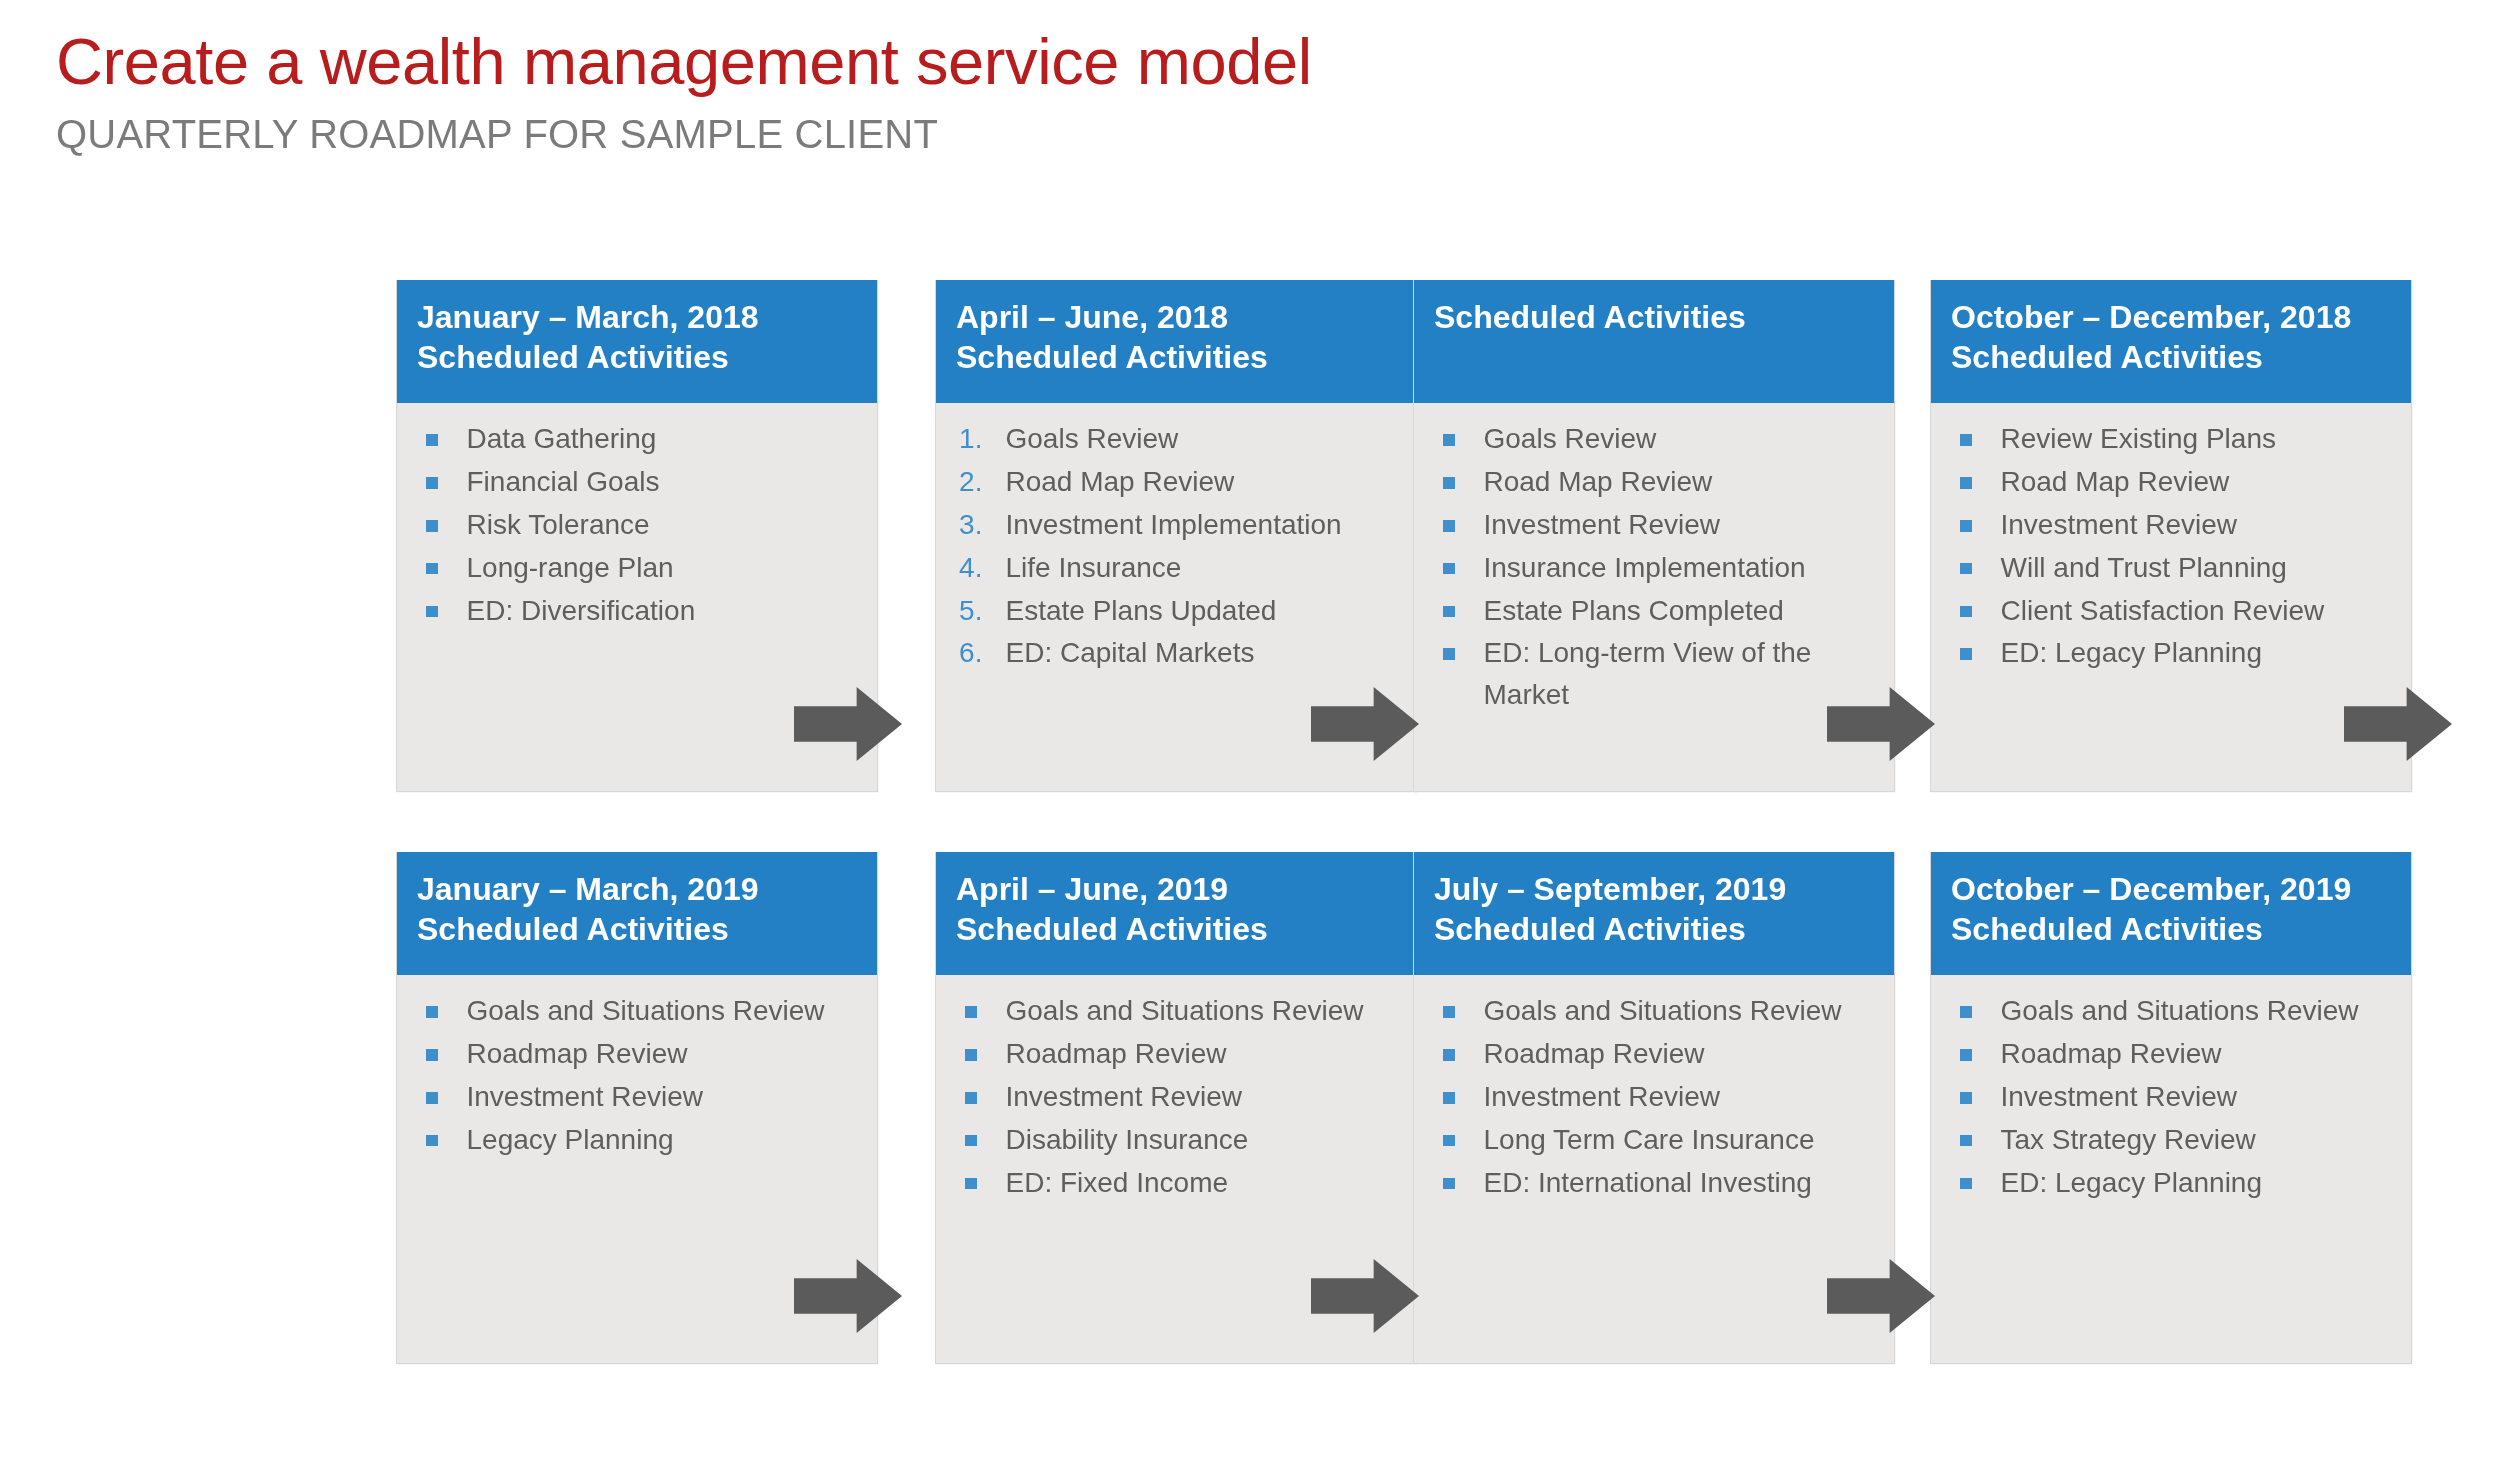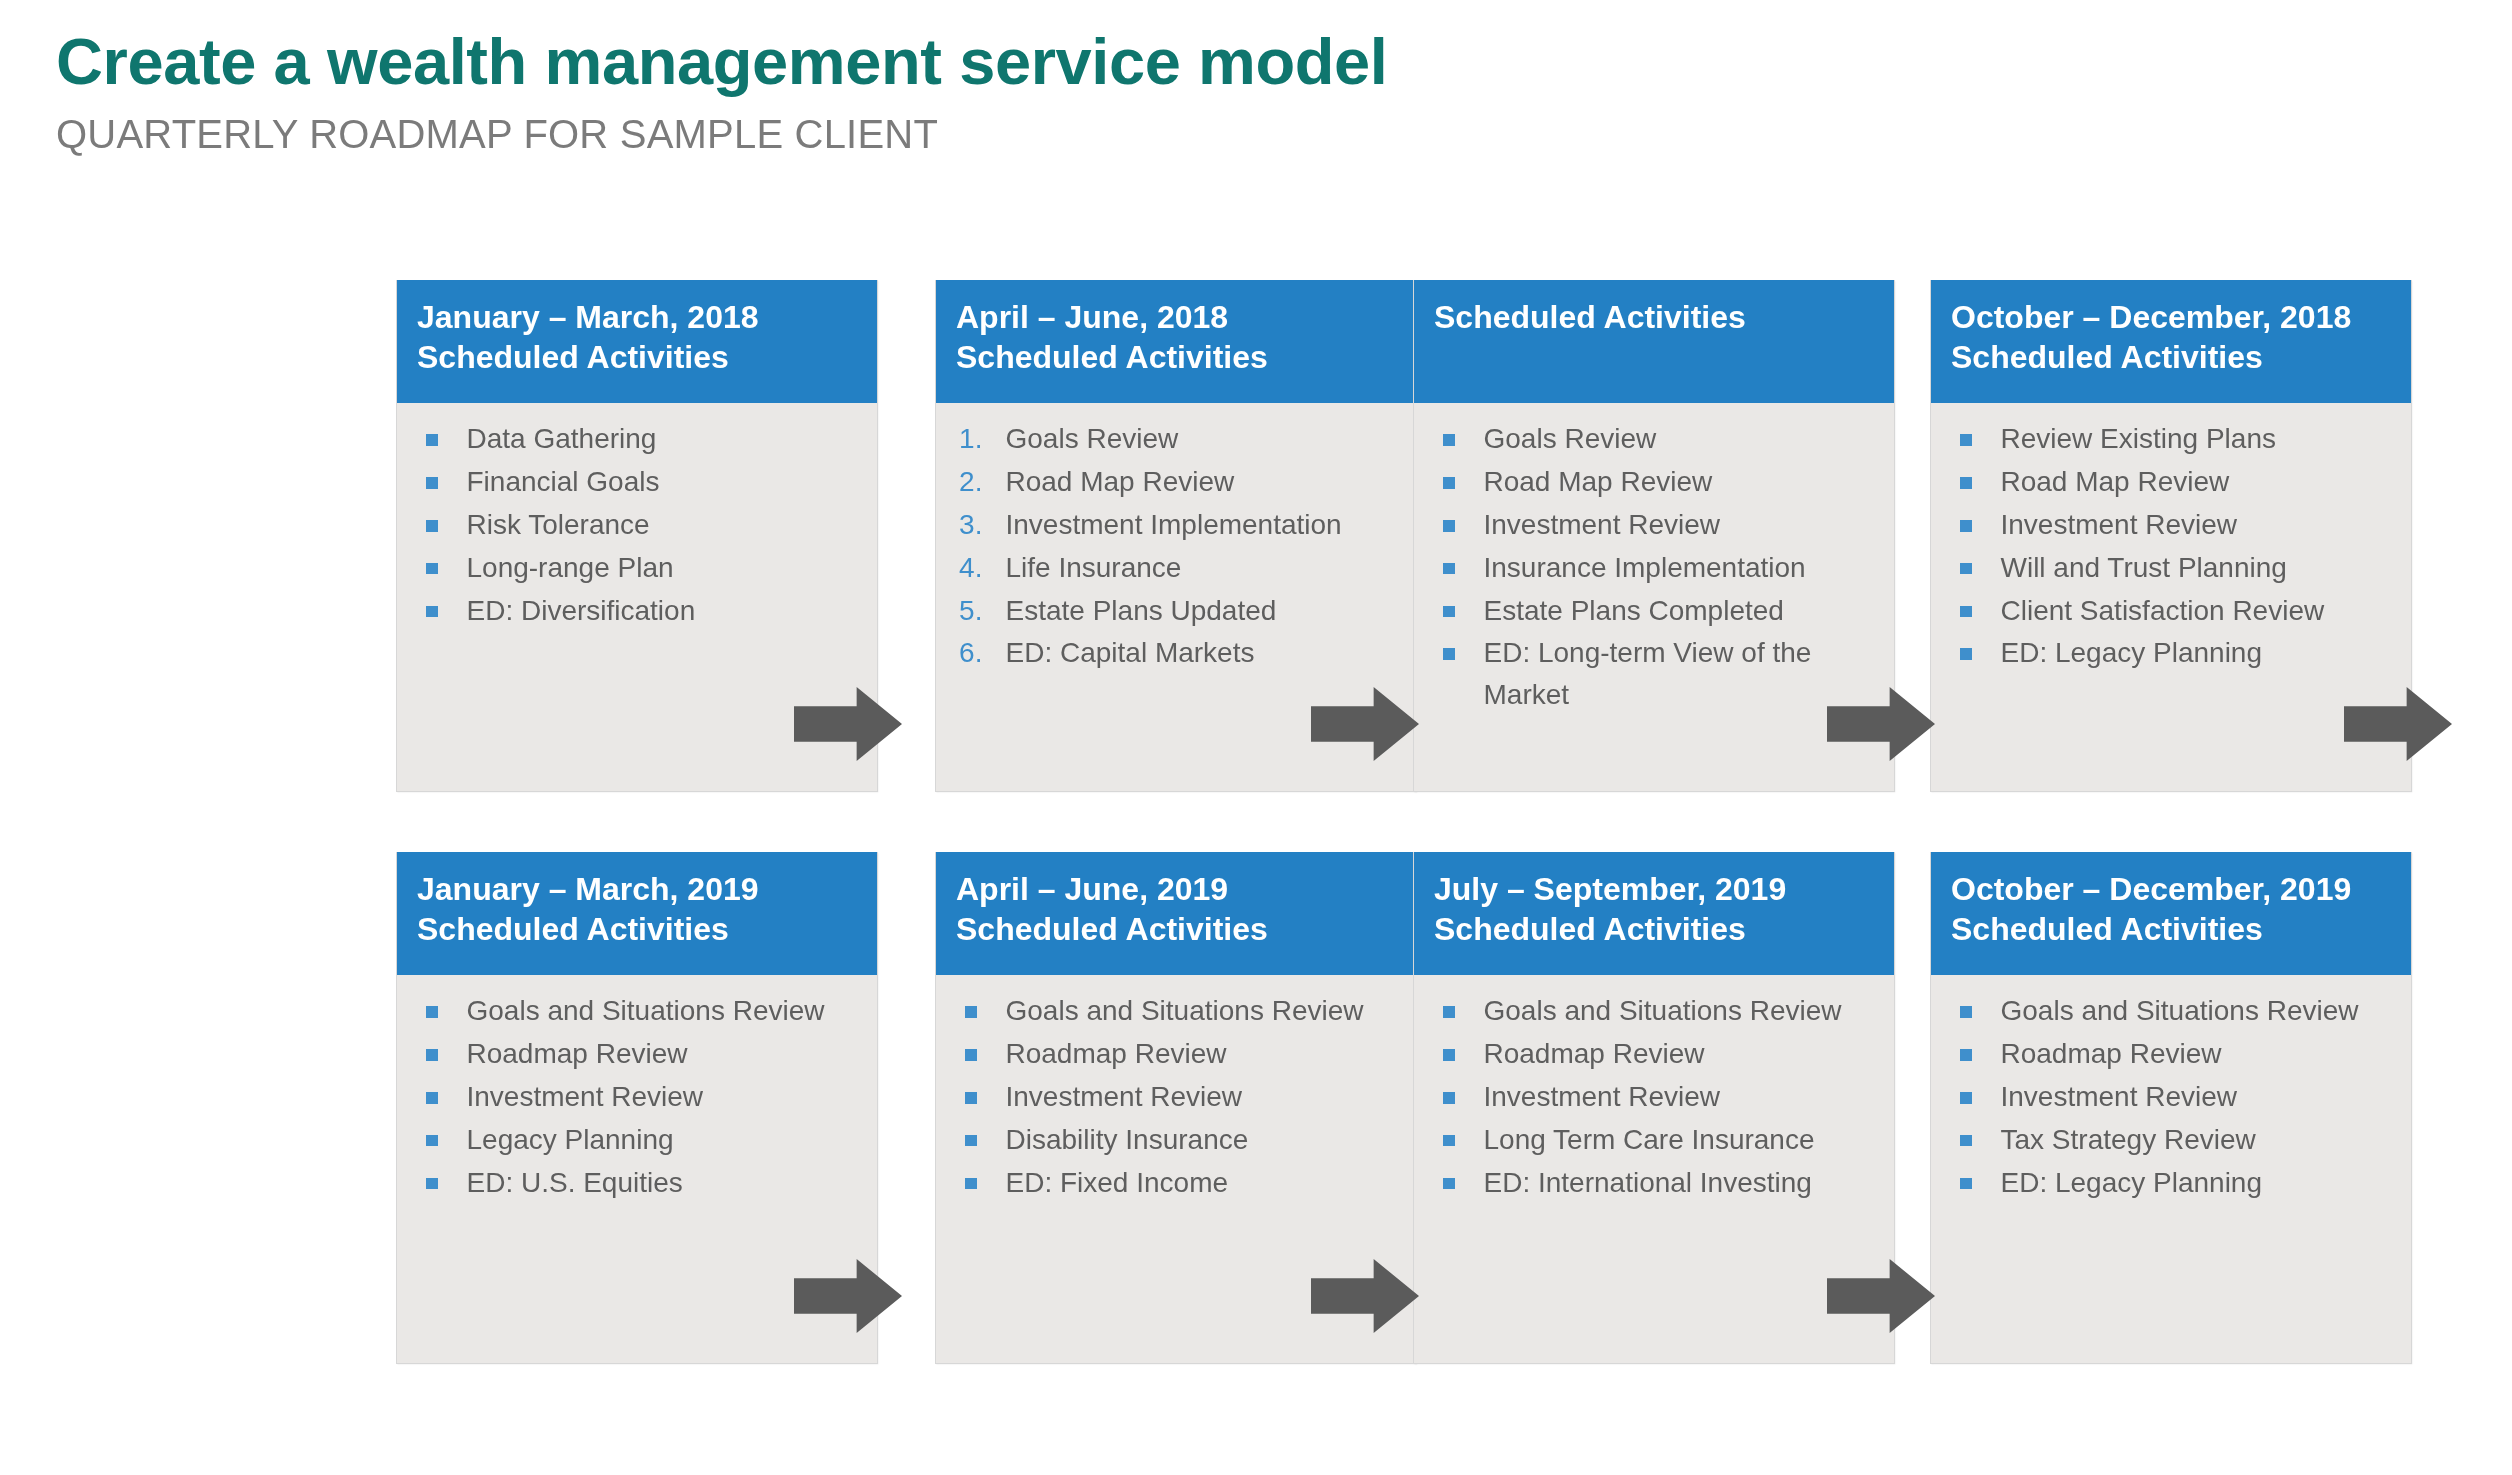--- a/index.html
+++ b/index.html
@@ -19,22 +19,22 @@
   
   #slide-header {
     position: absolute;
     left: 56px;
     top: 26px;
     width: 2005px;
   }
   #page-title {
     font-size: 65px;
     line-height: 71px;
-    font-weight: 700;
-    color: #0f766e;
+    font-weight: 400;
+    color: #b91c1c;
     letter-spacing: -0.4px;
     white-space: nowrap;
   }
   #page-subtitle {
     font-size: 40px;
     line-height: 48px;
     font-weight: 400;
     color: #7b7b7b;
     letter-spacing: 0.2px;
     margin-top: 13px;
@@ -247,21 +247,20 @@
         <div class="card-header">
           <div class="card-header-line">January – March, 2019</div>
           <div class="card-header-line">Scheduled Activities</div>
         </div>
         <div class="card-body">
           <ul class="activity-list">
             <li class="activity-item"><span class="bullet-marker"></span><span class="activity-text">Goals and Situations Review</span></li>
             <li class="activity-item"><span class="bullet-marker"></span><span class="activity-text">Roadmap Review</span></li>
             <li class="activity-item"><span class="bullet-marker"></span><span class="activity-text">Investment Review</span></li>
             <li class="activity-item"><span class="bullet-marker"></span><span class="activity-text">Legacy Planning</span></li>
-            <li class="activity-item"><span class="bullet-marker"></span><span class="activity-text">ED: U.S. Equities</span></li>
           </ul>
         </div>
       </div>
       <div class="quarter-card col-1">
         <div class="card-header">
           <div class="card-header-line">April – June, 2019</div>
           <div class="card-header-line">Scheduled Activities</div>
         </div>
         <div class="card-body">
           <ul class="activity-list">

